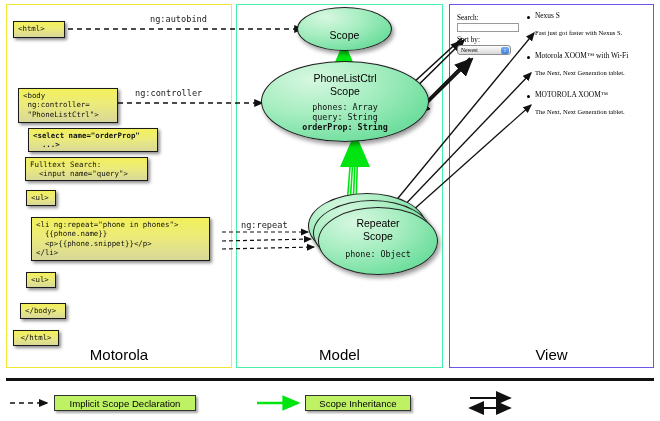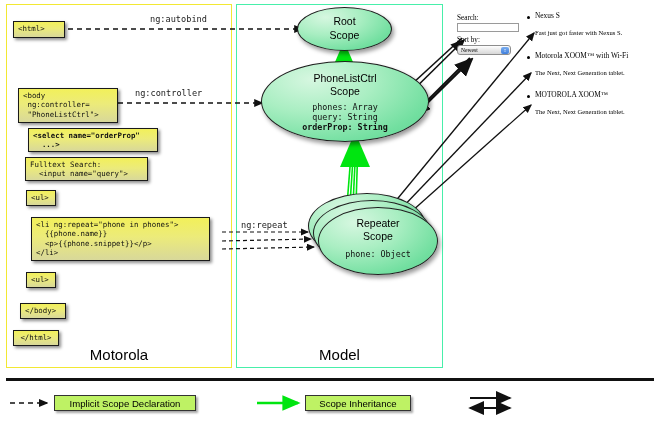--- a/index.html
+++ b/index.html
@@ -180,20 +180,23 @@
 </head>
 <body>
 
 <div id="stage">
 
   <div class="panel" id="panel-template">
     <div class="panel-label">Motorola</div>
   </div>
   <div class="panel" id="panel-model">
     <div class="panel-label">Model</div>
+  </div>
+  <div class="panel" id="panel-view">
+    <div class="panel-label">View</div>
   </div>
 
   <svg class="overlay" viewBox="0 0 660 421">
     <defs>
       <marker id="arrowBlack" markerWidth="7" markerHeight="7" refX="6" refY="3" orient="auto">
         <path d="M0,0 L7,3 L0,6 z" fill="#111"></path>
       </marker>
       <marker id="arrowBlackBig" markerWidth="9" markerHeight="9" refX="8" refY="4" orient="auto">
         <path d="M0,0 L9,4 L0,8 z" fill="#111"></path>
       </marker>
@@ -287,21 +290,20 @@
 
   <div class="codebox" style="left:20px;  top:303px; width:46px;  height:16px;">&lt;/body&gt;</div>
 
   <div class="codebox" style="left:13px;  top:330px; width:46px;  height:16px;text-align:center;">&lt;/html&gt;</div>
 
   <div class="conn-label" style="left:150px; top:14px;">ng:autobind</div>
   <div class="conn-label" style="left:135px; top:88px;">ng:controller</div>
   <div class="conn-label" style="left:241px; top:220px;">ng:repeat</div>
 
   <div class="ellipse" style="left:297px; top:7px; width:95px; height:44px;">
-    <div class="ell-title" style="top:7px;  font-size:10.5px;">Root</div>
     <div class="ell-title" style="top:21px; font-size:10.5px;">Scope</div>
   </div>
 
   <div class="ellipse" style="left:261px; top:61px; width:168px; height:81px;">
     <div class="ell-title" style="top:10px; font-size:10.5px;">PhoneListCtrl</div>
     <div class="ell-title" style="top:23px; font-size:10.5px;">Scope</div>
     <div class="ell-props" style="top:40px; font-size:8.4px; line-height:10px;">phones: Array</div>
     <div class="ell-props" style="top:50px; font-size:8.4px; line-height:10px;">query: String</div>
     <div class="ell-props" style="top:60px; font-size:8.4px; line-height:10px; font-weight:bold;">orderProp: String</div>
   </div>

